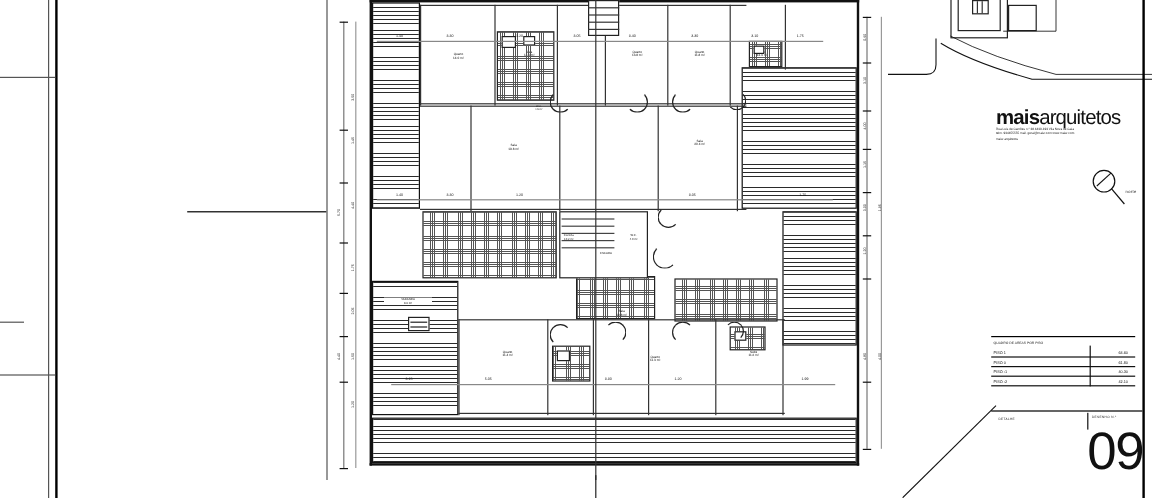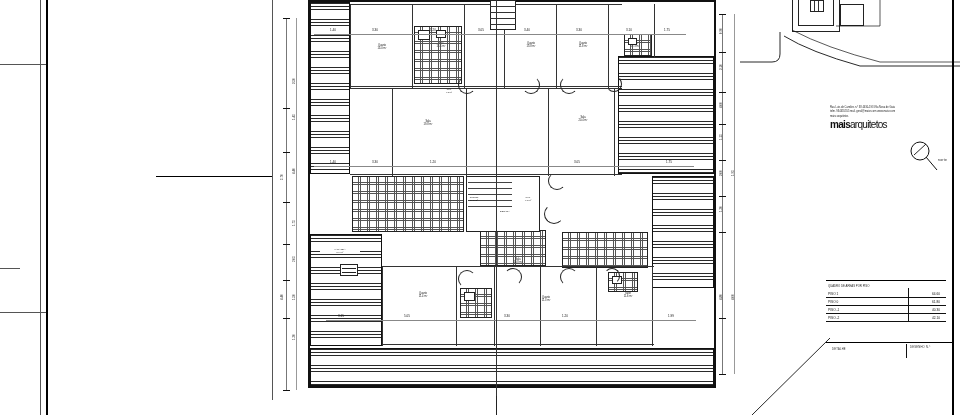--- a/index.html
+++ b/index.html
@@ -47,21 +47,21 @@
   
   .dimline{position:absolute;background:#666;}
   .tick{position:absolute;background:#111;}
   .dimtxt{position:absolute;font-size:3px;color:#111;white-space:nowrap;}
   .dimtxtv{position:absolute;font-size:3px;color:#111;white-space:nowrap;
            transform:rotate(-90deg);transform-origin:0 0;}
 
   
   #titleblock{position:absolute;left:760px;top:0;width:200px;height:415px;}
   .tbsep{position:absolute;background:#000;}
-  .logo{position:absolute;font-size:10px;letter-spacing:-0.7px;color:#111;white-space:nowrap;margin-top:31px;}
+  .logo{position:absolute;font-size:17px;letter-spacing:-0.7px;color:#111;white-space:nowrap;}
   .logo b{font-weight:900;}
   .logo span.l2{font-weight:400;}
   .contact{position:absolute;font-size:2.6px;line-height:1.5;color:#222;white-space:nowrap;}
   .tbl{position:absolute;}
   .tbl .cap{font-size:2.8px;color:#222;}
   .tbl .row{position:relative;height:8px;}
   .tbl .row .k{position:absolute;left:2px;top:1.5px;font-size:3.2px;color:#111;}
   .tbl .row .v{position:absolute;right:6px;top:1.5px;font-size:3.2px;color:#111;}
   .tbl .row .rl{position:absolute;left:0;bottom:0;height:1px;background:#111;}
   .bignum{position:absolute;font-size:44px;font-weight:400;color:#111;letter-spacing:-1px;
@@ -370,15 +370,16 @@
         <span class="rl" style="width:120px;"></span>
       </div>
 
       <div class="tbsep" style="left:82px;top:4px;width:1px;height:34px;background:#111;"></div>
     </div>
 
     <div class="tbsep" style="left:66px;top:342px;width:126px;height:1px;"></div>
     <div class="tbsmall" style="left:72px;top:348px;">DETALHE</div>
     <div class="tbsmall" style="left:150px;top:346px;">DESENHO N.º</div>
     <div class="tbsep" style="left:146px;top:344px;width:1px;height:14px;background:#111;"></div>
+    <div class="bignum" style="left:146px;top:352px;">09</div>
   </div>
 
 </div>
 
 </body></html>

